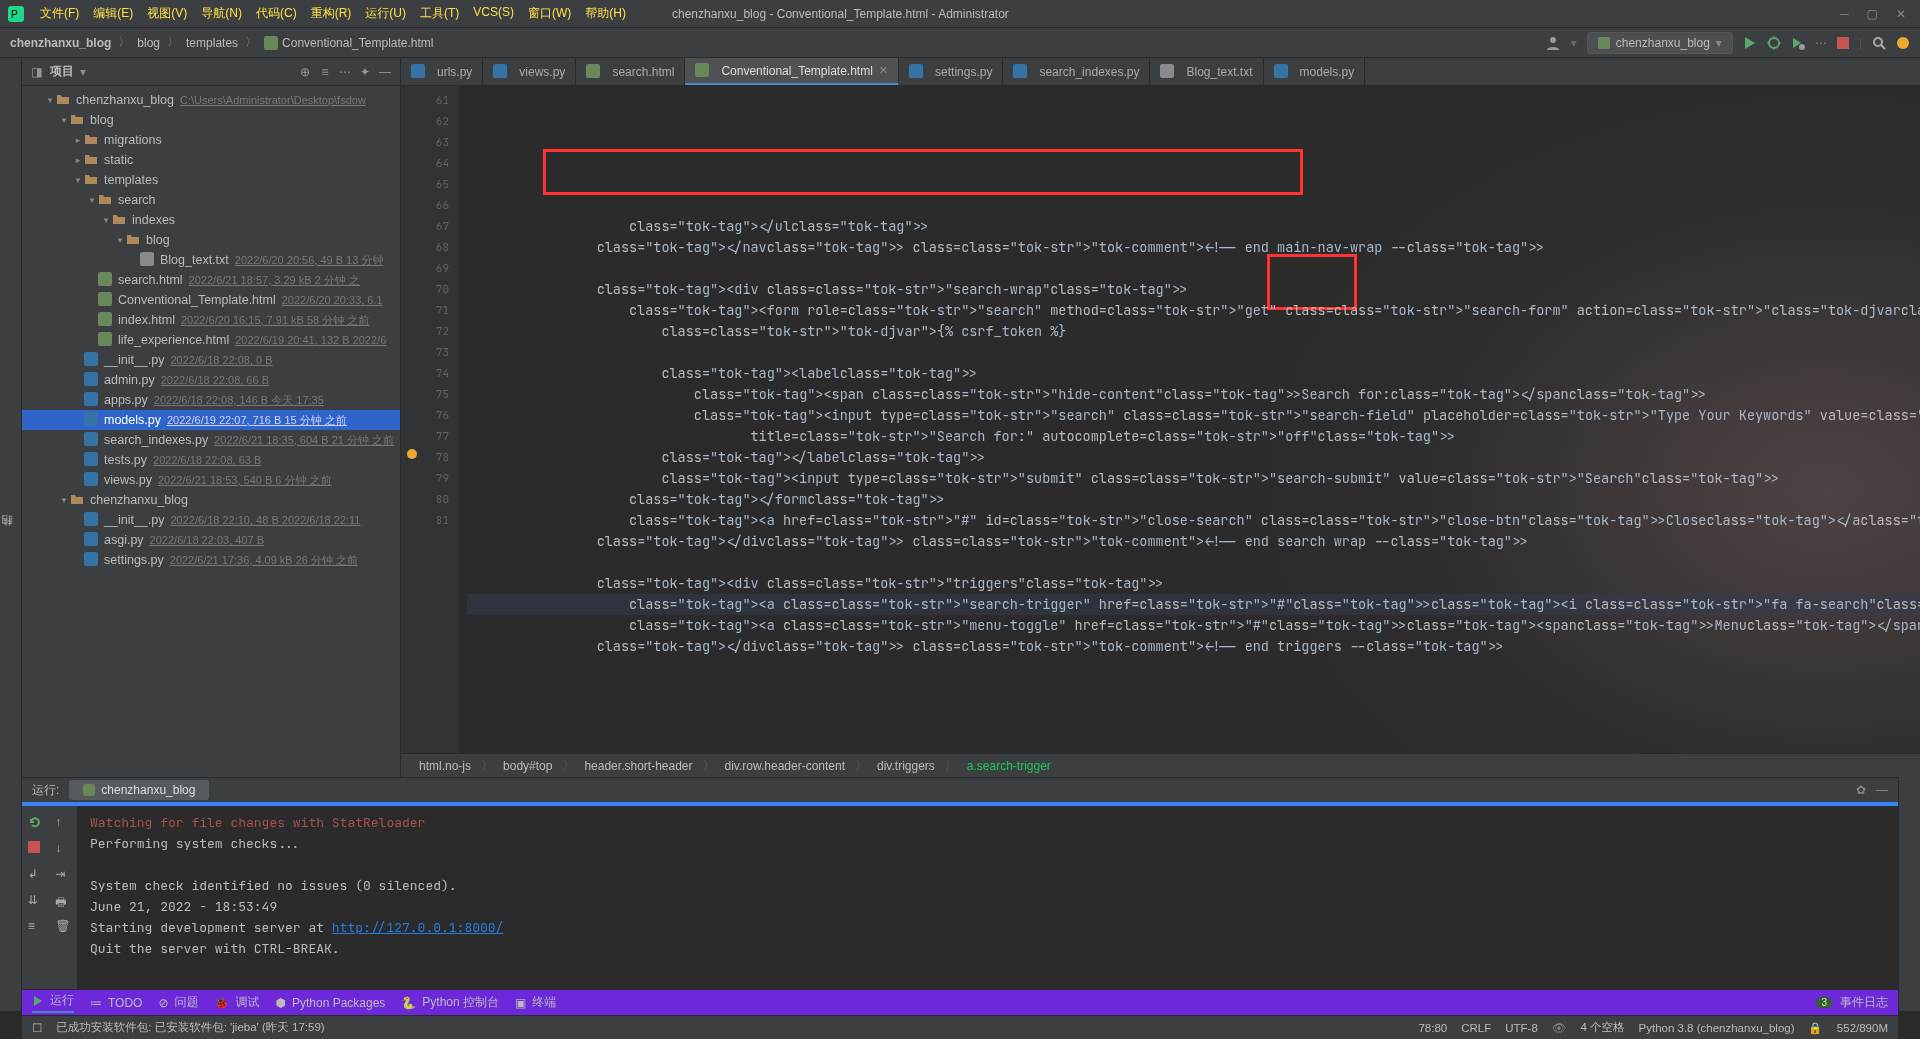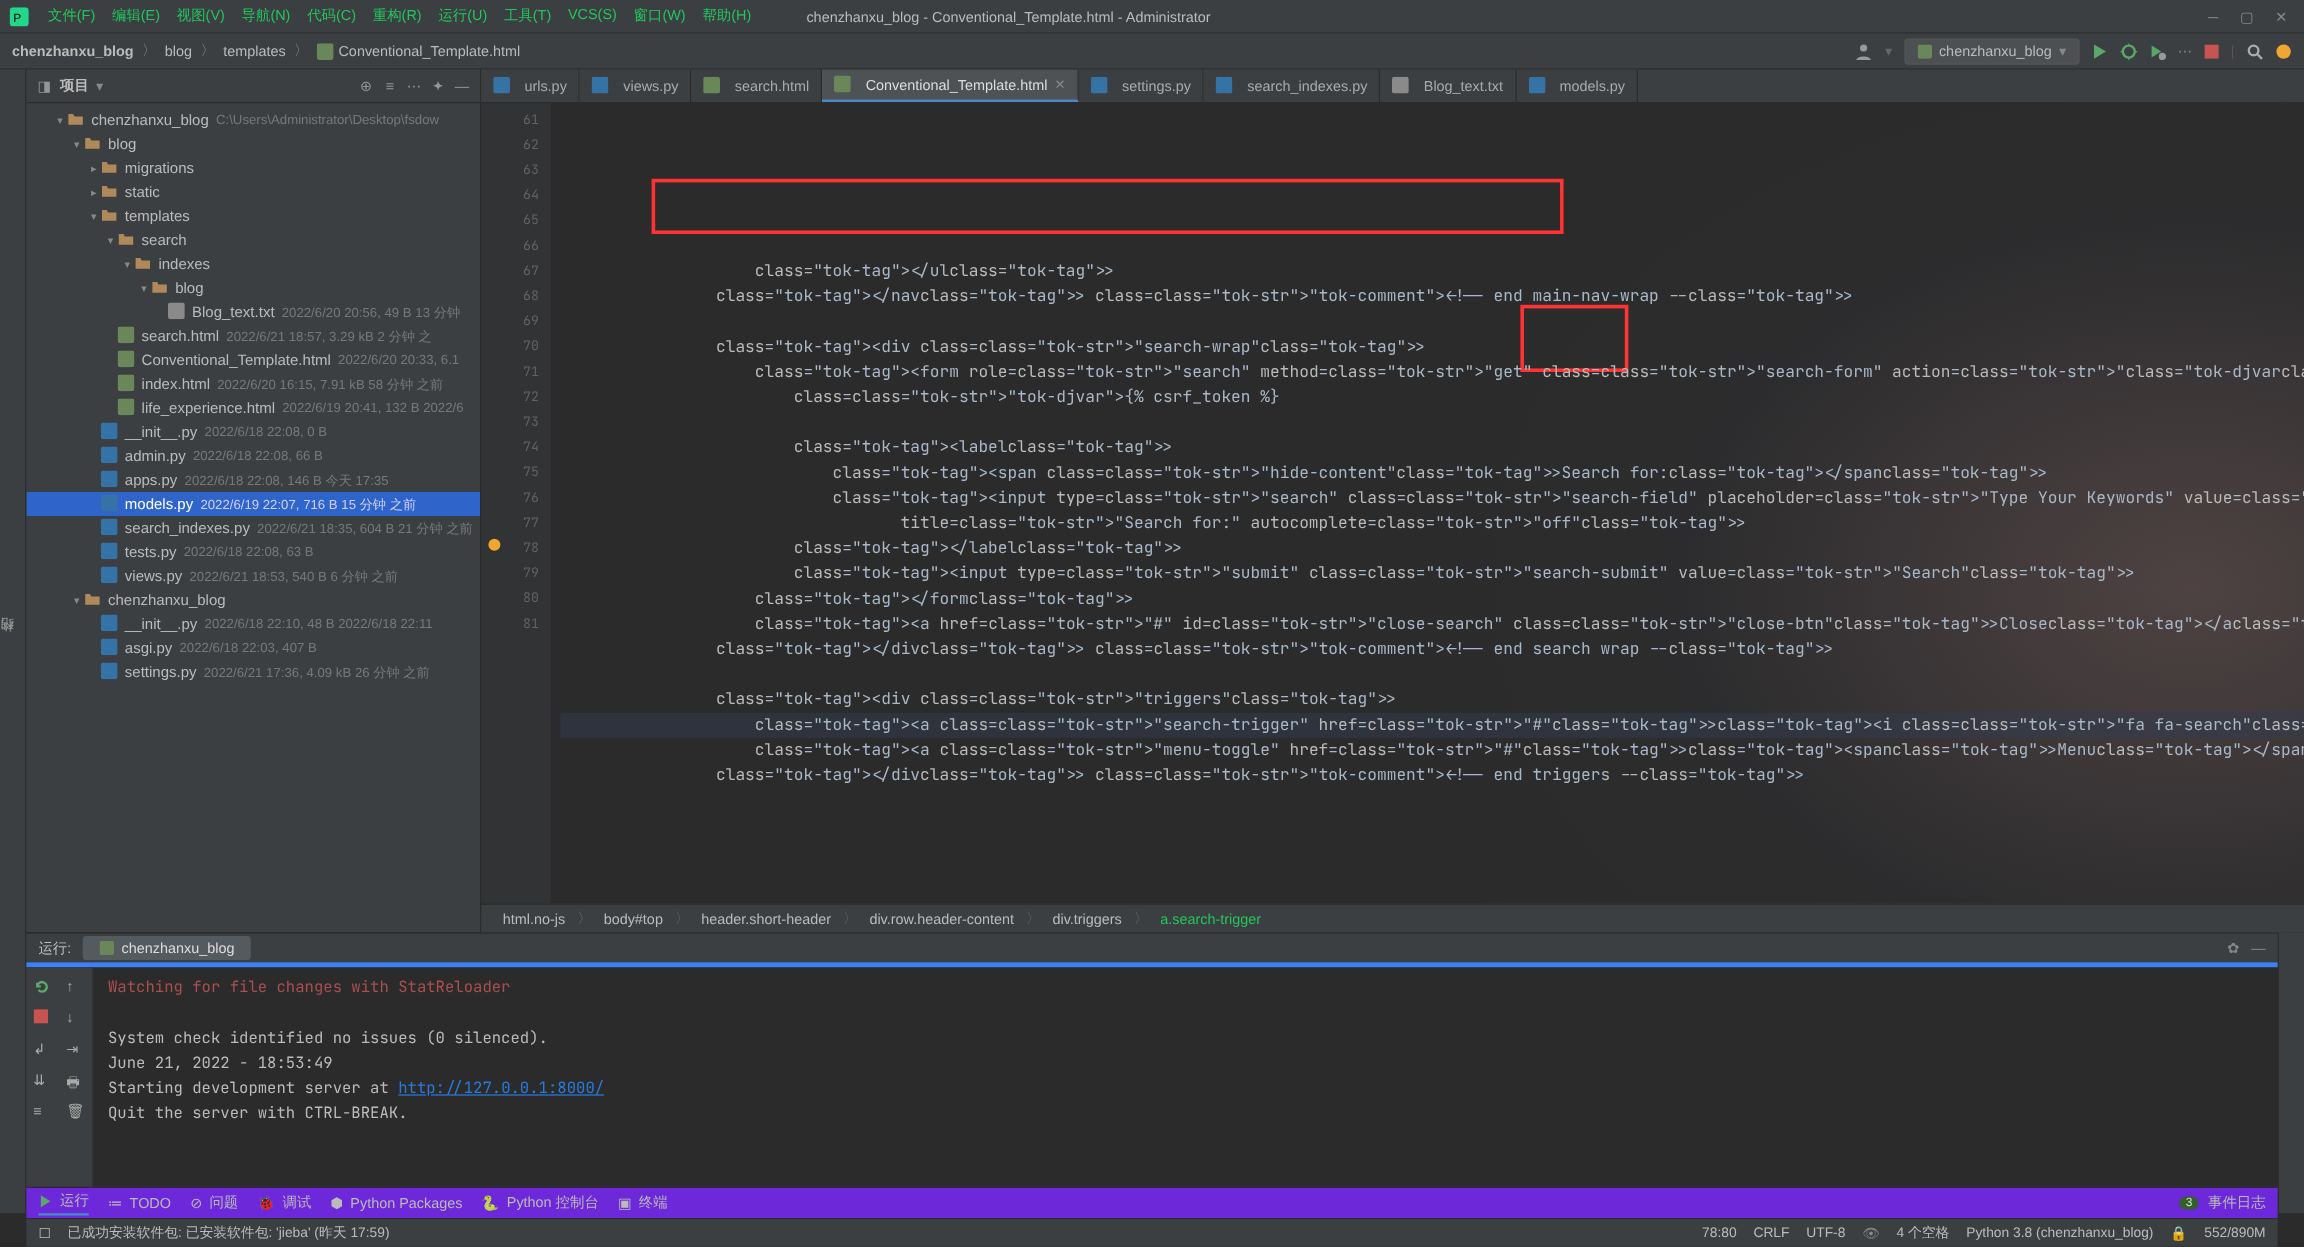--- a/index.html
+++ b/index.html
@@ -18,21 +18,21 @@
 .titlebar {
   height: 28px;
   background: #3c3f41;
   display: flex;
   align-items: center;
   padding: 0 8px;
   border-bottom: 1px solid #2b2b2b;
 }
 .titlebar .logo { width: 16px; height: 16px; margin-right: 10px; }
 .titlebar .menus { display: flex; gap: 2px; }
-.titlebar .menus span { padding: 4px 6px; cursor: default; color: #22c55e; }
+.titlebar .menus span { padding: 4px 6px; cursor: default; color: #fde047; }
 .titlebar .wintitle { flex: 1; text-align: left; padding-left: 40px; color: #bbbbbb; }
 .titlebar .winctrl { display: flex; gap: 18px; padding-right: 6px; color: #888; }
 
 
 .navbar {
   height: 30px;
   background: #3c3f41;
   display: flex;
   align-items: center;
   padding: 0 10px;
@@ -104,21 +104,21 @@
 .project-header .ico { opacity: .7; width: 14px; text-align: center; }
 .tree {
   flex: 1; overflow: hidden;
   font-size: 12.5px;
   padding-top: 4px;
 }
 .node { display: flex; align-items: center; height: 20px; white-space: nowrap; padding-right: 6px; overflow: hidden; }
 .node.selected { background: #2f65ca; color: #fff; }
 .chev { width: 12px; text-align: center; color: #888; font-size: 9px; }
 .fico { width: 16px; height: 16px; margin-right: 4px; display: inline-block; }
-.meta { color: #787878; margin-left: 6px; font-size: 11px; }
+.meta { color: #787878; margin-left: 6px; font-size: 11px; text-decoration: underline; }
 .node.selected .meta { color: #d0d0ff; }
 
 
 .editor {
   flex: 1;
   display: flex; flex-direction: column;
   position: relative;
   background: radial-gradient(ellipse 700px 500px at 70% 60%, rgba(220,160,160,.20), rgba(60,60,80,.08) 60%, rgba(40,40,40,0));
   background-color: #2b2b2b;
 }
@@ -769,20 +769,21 @@
         <span class="b" style="color:#aaa">↓</span>
         <span class="b" style="color:#aaa">↲</span>
         <span class="b" style="color:#aaa">⇥</span>
         <span class="b" style="color:#aaa">⇊</span>
         <span class="b" style="color:#aaa">🖶</span>
         <span class="b" style="color:#aaa">≡</span>
         <span class="b" style="color:#aaa">🗑</span>
       </div>
       <div class="console" id="console">
           <div class="err">Watching for file changes with StatReloader</div>
+          <div>Performing system checks...</div>
           <div>&nbsp;</div>
           <div>System check identified no issues (0 silenced).</div>
           <div>June 21, 2022 - 18:53:49</div>
           <div>Starting development server at <a href="#">http://127.0.0.1:8000/</a></div>
           <div>Quit the server with CTRL-BREAK.</div>
         </div>
     </div>
   </div>
 
   <div class="tools-strip">

